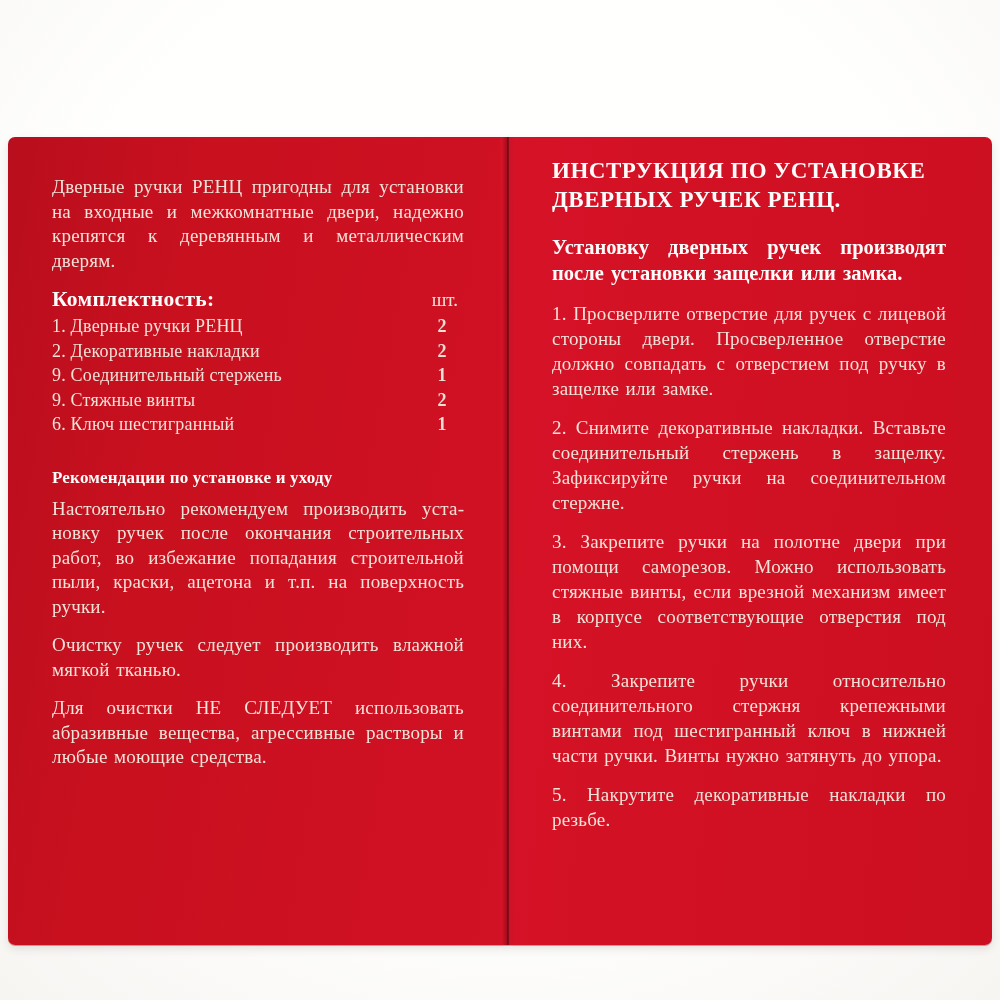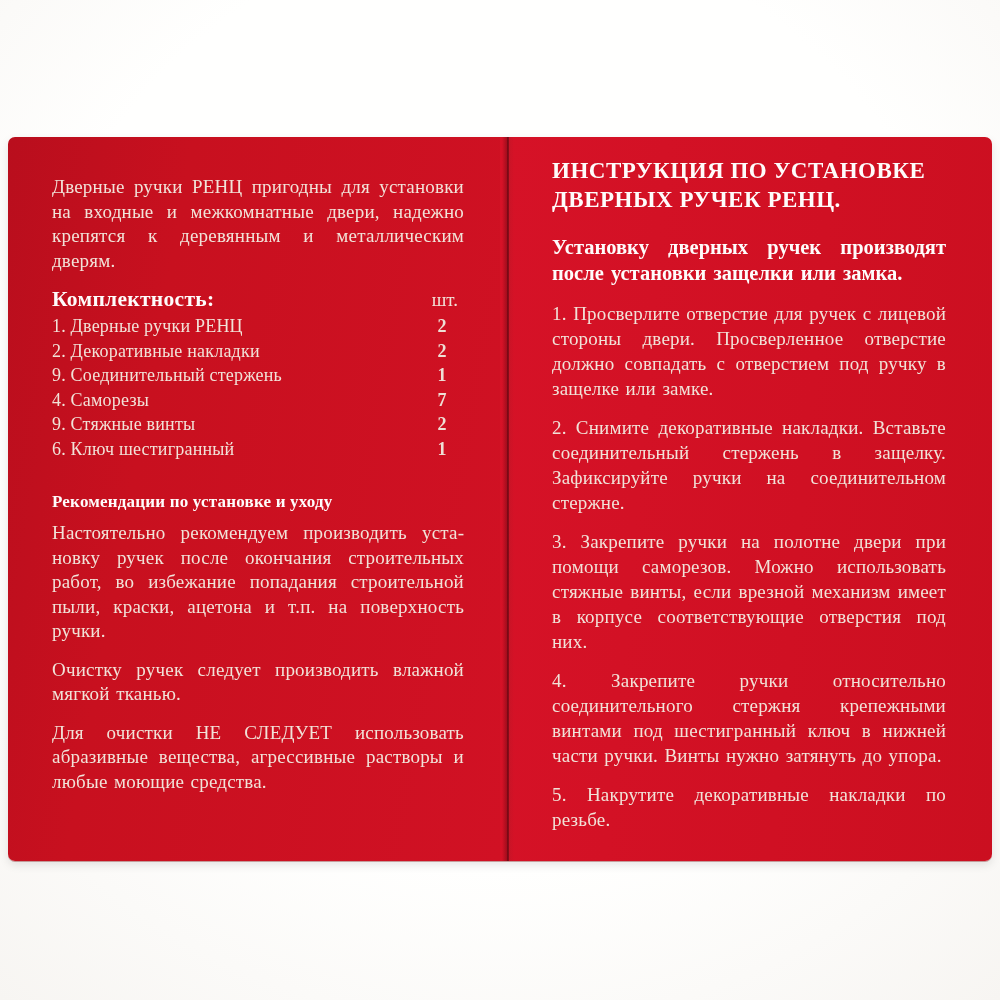--- a/index.html
+++ b/index.html
@@ -10,21 +10,21 @@
     overflow: hidden;
     position: relative;
   }
   .scene {
     position: absolute; inset: 0;
     background: radial-gradient(circle at 50% 40%, #fffffe 60%, #f7f5f2 100%);
   }
   .leaflet {
     position: absolute;
     left: 8px; top: 137px;
-    width: 984px; height: 724px;
+    width: 984px; height: 808px;
     border-radius: 7px;
     display: flex;
     box-shadow: 0 1px 0 rgba(150, 60, 60, 0.45), 0 4px 10px rgba(0,0,0,0.10);
     overflow: hidden;
   }
   .page {
     width: 492px; height: 100%;
     box-sizing: border-box;
     color: #f1e2d8;
   }
@@ -136,24 +136,20 @@
         </div>
         <div class="kit-row">
           <span>2. Декоративные накладки</span>
           <span class="kit-qty">2</span>
         </div>
         <div class="kit-row">
           <span>9. Соединительный стержень</span>
           <span class="kit-qty">1</span>
         </div>
         <div class="kit-row">
-          <span>4. Саморезы</span>
-          <span class="kit-qty">7</span>
-        </div>
-        <div class="kit-row">
           <span>9. Стяжные винты</span>
           <span class="kit-qty">2</span>
         </div>
         <div class="kit-row">
           <span>6. Ключ шестигранный</span>
           <span class="kit-qty">1</span>
         </div>
       </div>
 
       <div class="section-heading">Рекомендации по установке и уходу</div>

